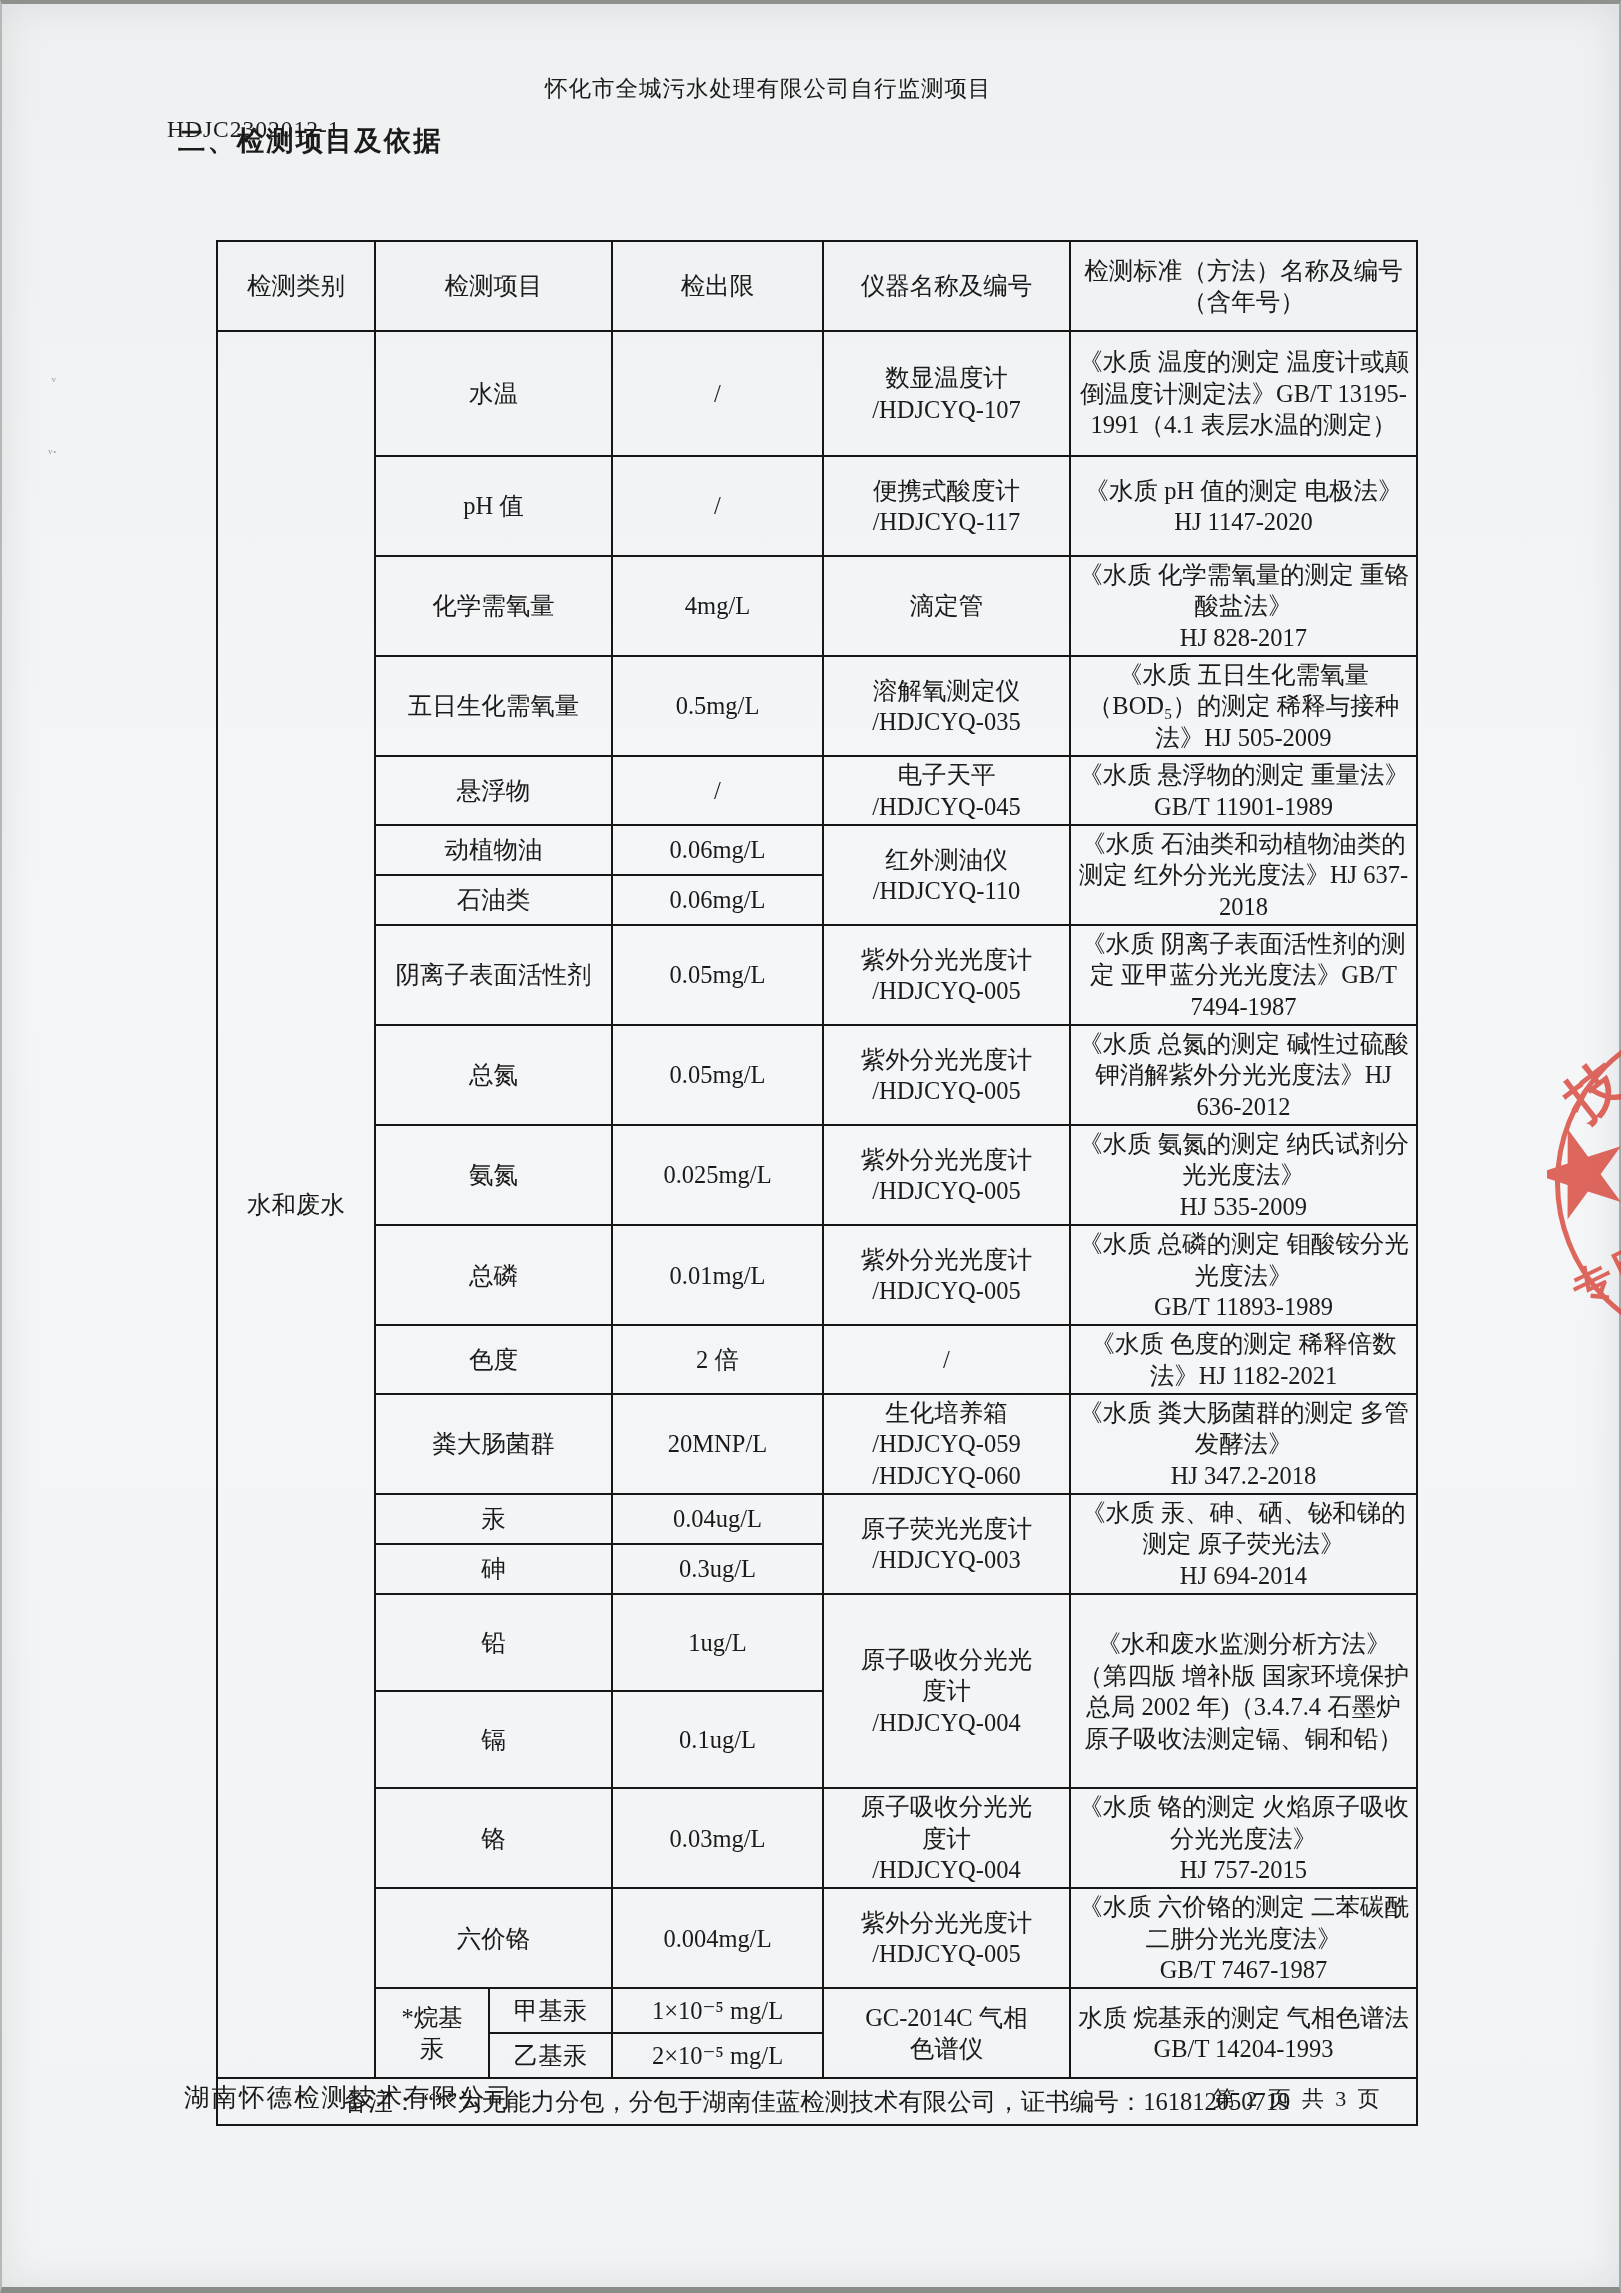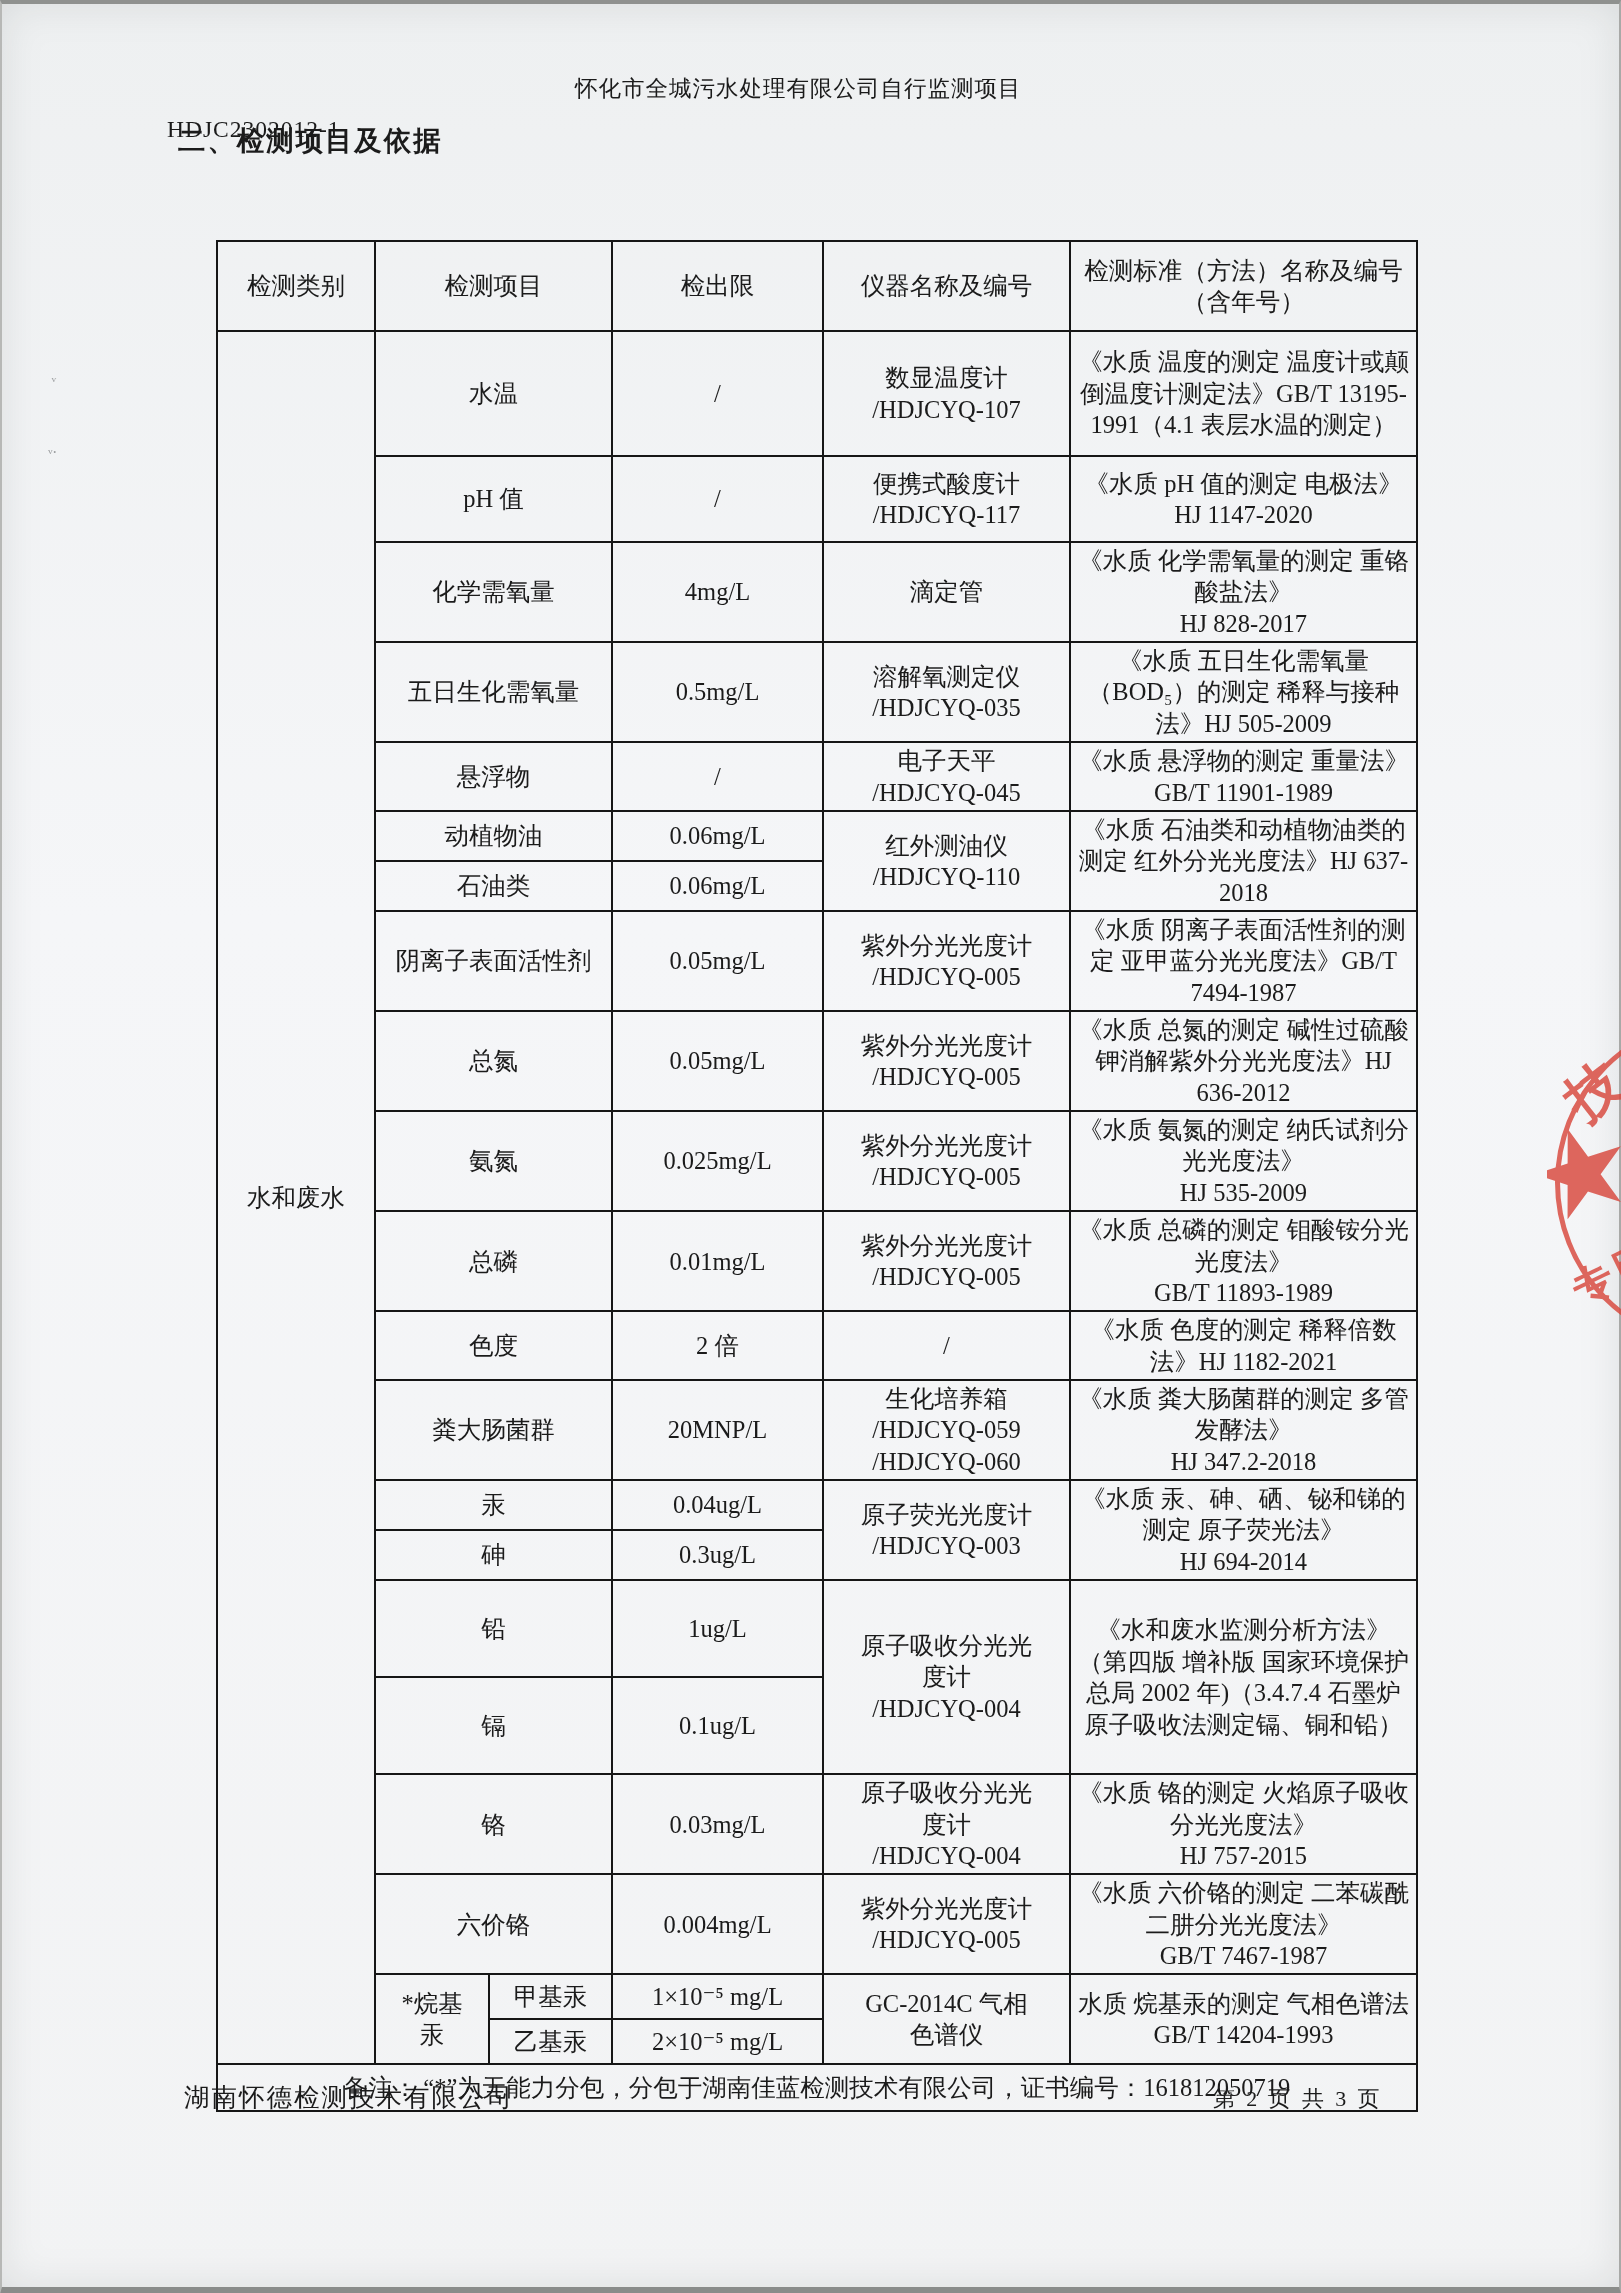--- a/index.html
+++ b/index.html
@@ -9,21 +9,21 @@
     font-family:"Liberation Serif","DejaVu Serif",serif;
     color:#1b1b1b;
   }
   .scan-frame{
     position:absolute;inset:0;pointer-events:none;
     border-top:4.9px solid #8f918f;border-bottom:7.8px solid #8a8c8a;
     border-left:2.9px solid #b7b8b6;border-right:2.9px solid #a8a9a7;
     box-shadow:inset 0 0 39px rgba(120,125,130,.18);
   }
   .hdr-left{position:absolute;left:167px;top:71px;font-size:23.5px;letter-spacing:1px;margin-top:45px;}
-  .hdr-right{position:absolute;left:545px;top:73px;font-size:22.5px;letter-spacing:1px;margin-left:30px;}
+  .hdr-right{position:absolute;left:545px;top:73px;font-size:22.5px;letter-spacing:1px;}
   .sec-title{position:absolute;left:178px;top:123px;font-size:27.4px;font-weight:bold;letter-spacing:2px;}
   table.main{
     position:absolute;left:216px;top:240px;width:1200px;
     border-collapse:collapse;table-layout:fixed;
     font-size:24.5px;line-height:1.28;
   }
   table.main td{
     border:2px solid #161616;text-align:center;vertical-align:middle;
     padding:2px 5.9px;white-space:pre-line;overflow:hidden;
   }
@@ -71,21 +71,21 @@
     <td class="std">检测标准（方法）名称及编号（含年号）</td>
   </tr>
   <tr style="height:125px">
     <td rowspan="21">水和废水</td>
     <td colspan="2">水温</td>
     <td>/</td>
     <td>数显温度计
 /HDJCYQ-107</td>
     <td class="std">《水质 温度的测定 温度计或颠倒温度计测定法》GB/T 13195-1991（4.1 表层水温的测定）</td>
   </tr>
-  <tr style="height:86px">
+  <tr style="height:100px">
     <td colspan="2">pH 值</td>
     <td>/</td>
     <td>便携式酸度计
 /HDJCYQ-117</td>
     <td class="std">《水质 pH 值的测定 电极法》HJ 1147-2020</td>
   </tr>
   <tr style="height:95px">
     <td colspan="2">化学需氧量</td>
     <td>4mg/L</td>
     <td>滴定管</td>

